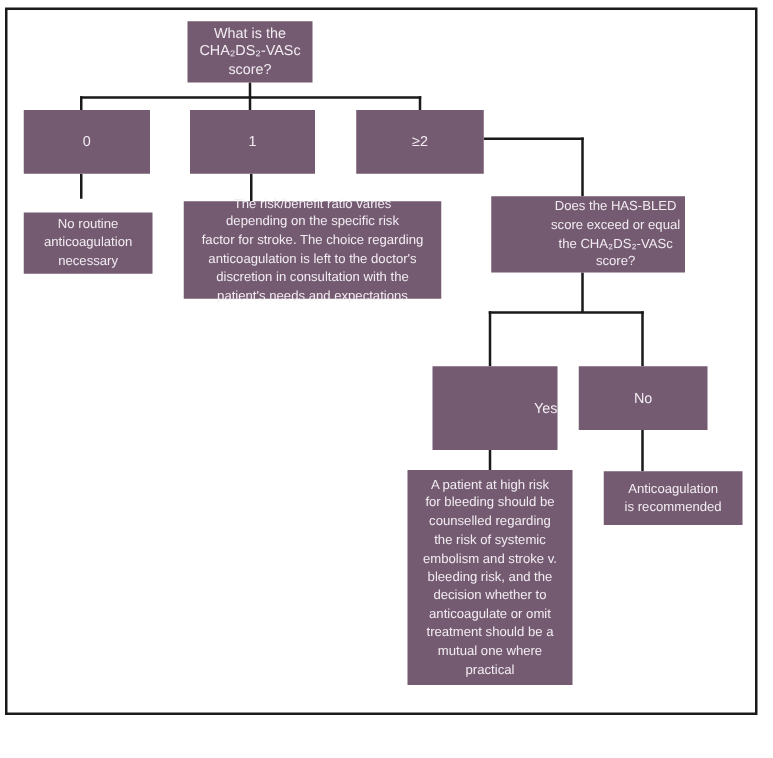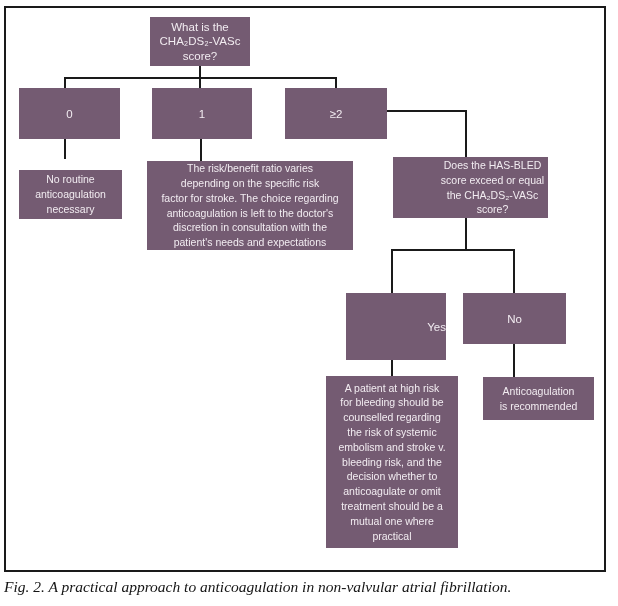--- a/index.html
+++ b/index.html
@@ -59,21 +59,21 @@
   <div class="node sz-label" style="left:285px;top:88px;width:102px;height:51px;">
     <div class="txt">≥2</div>
   </div>
 
   <div class="node sz-small" style="left:19px;top:159px;width:103px;height:49px;margin-top:11px;">
     <div class="txt">No routine
 anticoagulation
 necessary</div>
   </div>
 
-  <div class="node sz-small" style="left:147px;top:161px;width:206px;height:89px;padding:2px;">
+  <div class="node sz-small" style="left:147px;top:161px;width:206px;height:78px;padding:2px;">
     <div class="txt">The risk/benefit ratio varies
 depending on the specific risk
 factor for stroke. The choice regarding
 anticoagulation is left to the doctor's
 discretion in consultation with the
 patient's needs and expectations</div>
   </div>
 
   <div class="node sz-small" style="left:393px;top:157px;width:155px;height:61px;padding-left:44px;">
     <div class="txt">Does the HAS-BLED
@@ -101,15 +101,14 @@
 treatment should be a
 mutual one where
 practical</div>
   </div>
 
   <div class="node sz-small" style="left:483px;top:377px;width:111px;height:43px;">
     <div class="txt">Anticoagulation
 is recommended</div>
   </div>
 
-  <div class="caption">Fig. 2. A practical approach to anticoagulation in non-valvular atrial fibrillation.</div>
 
 </div>
 
 </body></html>

